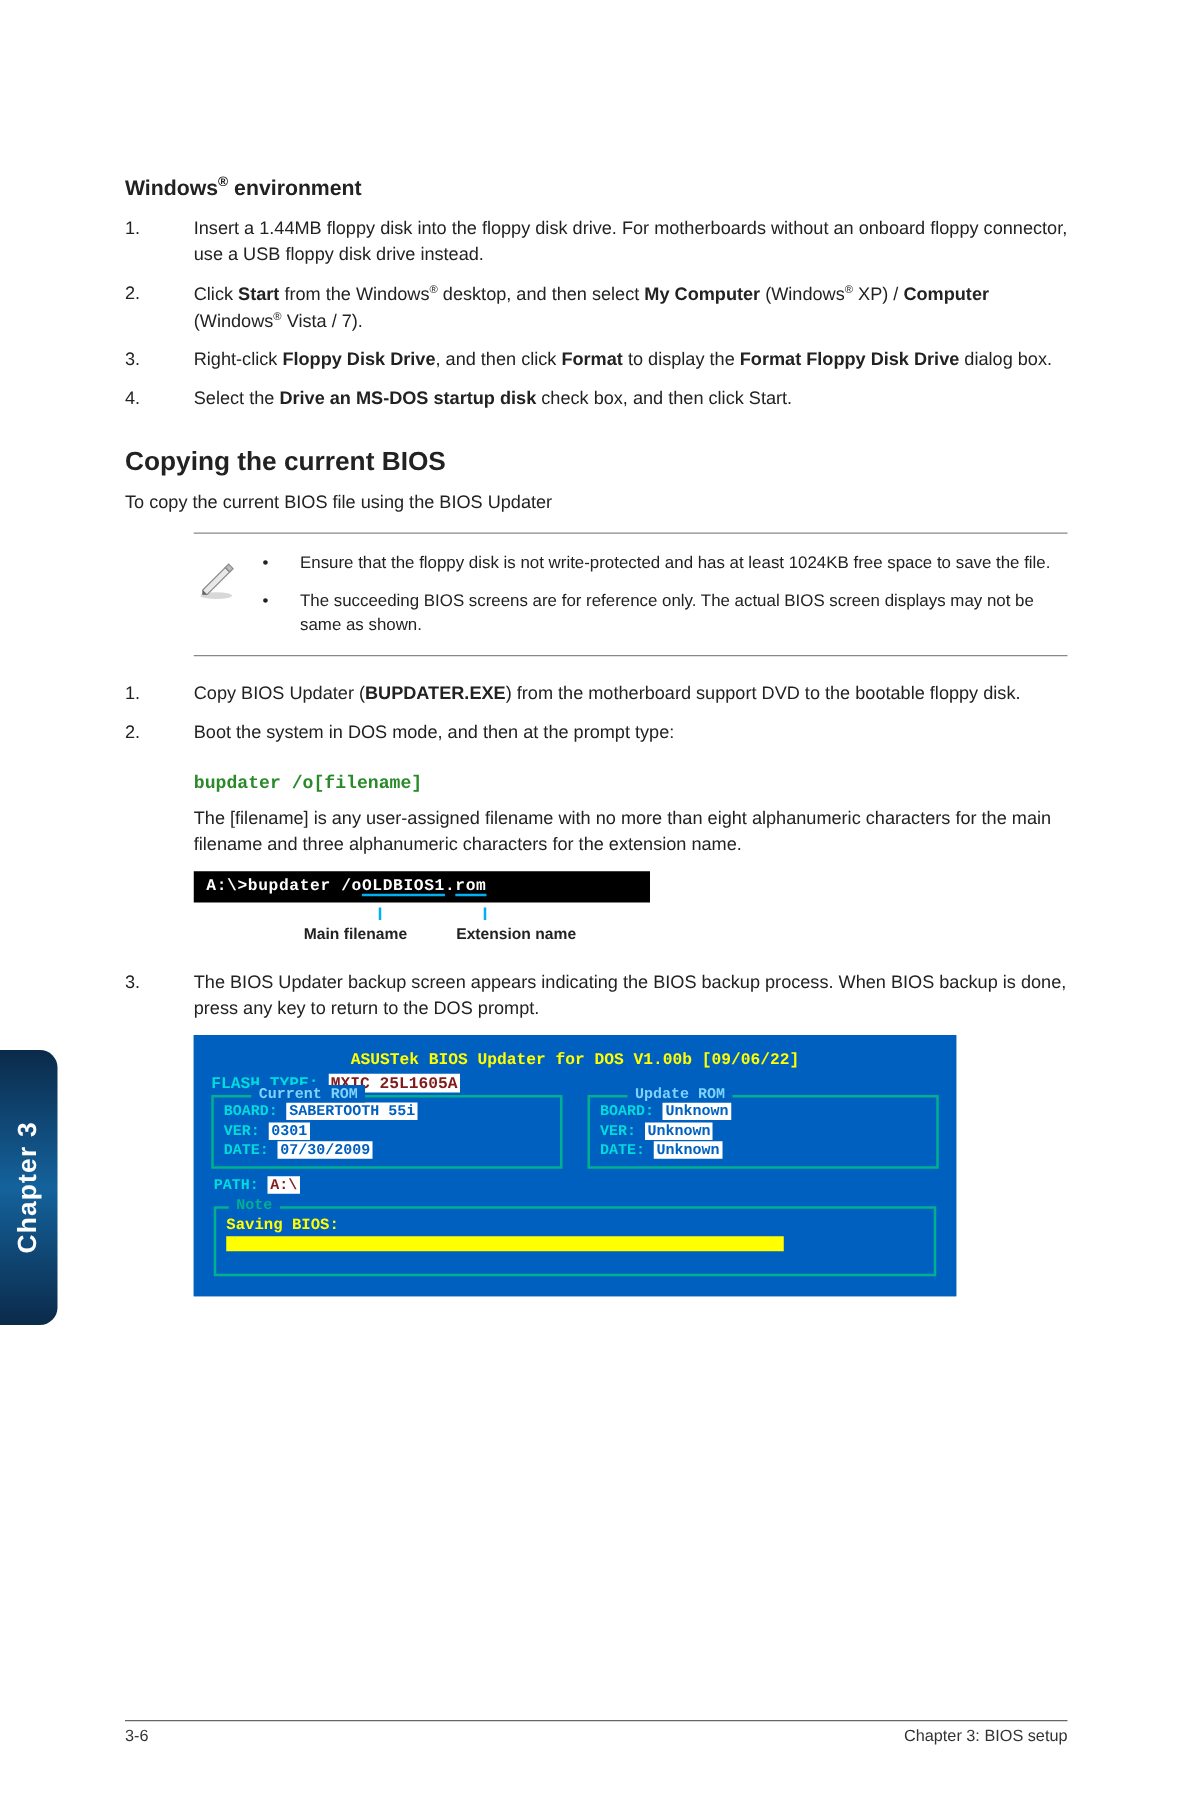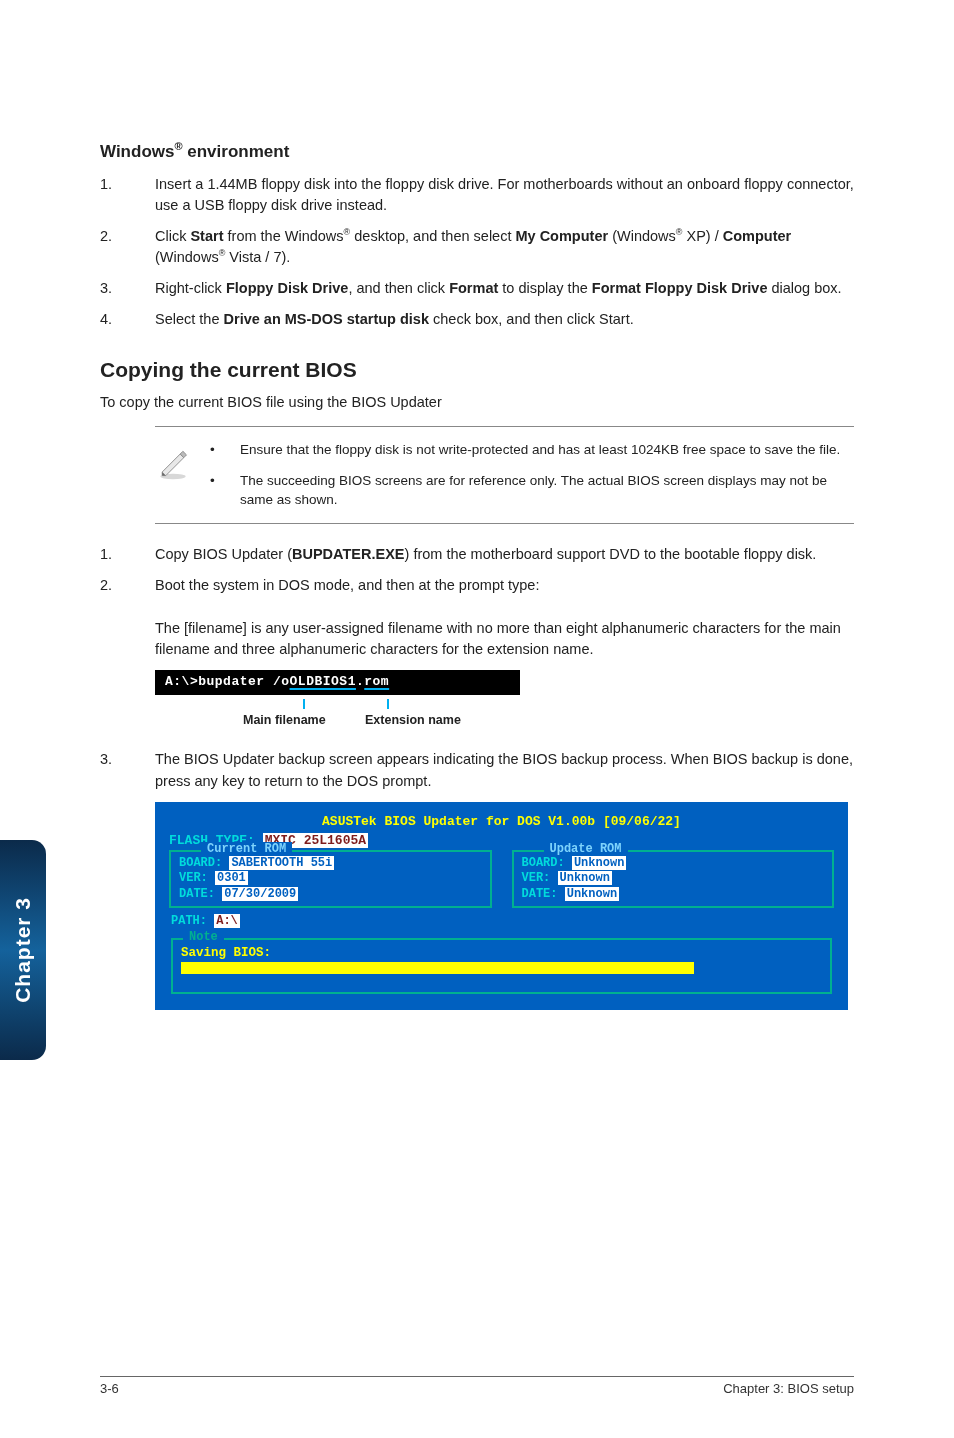--- a/index.html
+++ b/index.html
@@ -101,21 +101,21 @@
     top: 0;
     width: 2px;
     height: 10px;
     background: #00b0f0;
   }
   .lbl1 { position: absolute; top: 14px; left: 88px; }
   .lbl2 { position: absolute; top: 14px; left: 210px; }
 
   .bios-screen {
     margin: 10px 0 0 55px;
-    width: 693px;
+    width: 610px;
     background: #0060c0;
     padding: 10px 12px 14px 12px;
     font-family: "Courier New", monospace;
     font-size: 13px;
     font-weight: bold;
     color: #8e8e00;
     border: 2px solid #0060c0;
   }
   .bios-title {
     color: #ffff00;
@@ -291,20 +291,21 @@
     <div class="oitem">
       <div class="num">1.</div>
       <div class="txt">Copy BIOS Updater (<b>BUPDATER.EXE</b>) from the motherboard support DVD to the bootable floppy disk.</div>
     </div>
     <div class="oitem">
       <div class="num">2.</div>
       <div class="txt">Boot the system in DOS mode, and then at the prompt type:</div>
     </div>
   </div>
 
+  <span class="code-green">bupdater /o[filename]</span>
 
   <div class="oitem" style="margin-left:0;">
     <div class="num"></div>
     <div class="txt">The [filename] is any user-assigned filename with no more than eight alphanumeric characters for the main filename and three alphanumeric characters for the extension name.</div>
   </div>
 
   <div class="terminal">
     <span>A:\&gt;bupdater /o</span><span class="underline-blue">OLDBIOS1</span><span>.</span><span class="underline-blue">rom</span>
   </div>
   <div class="terminal-labels">

